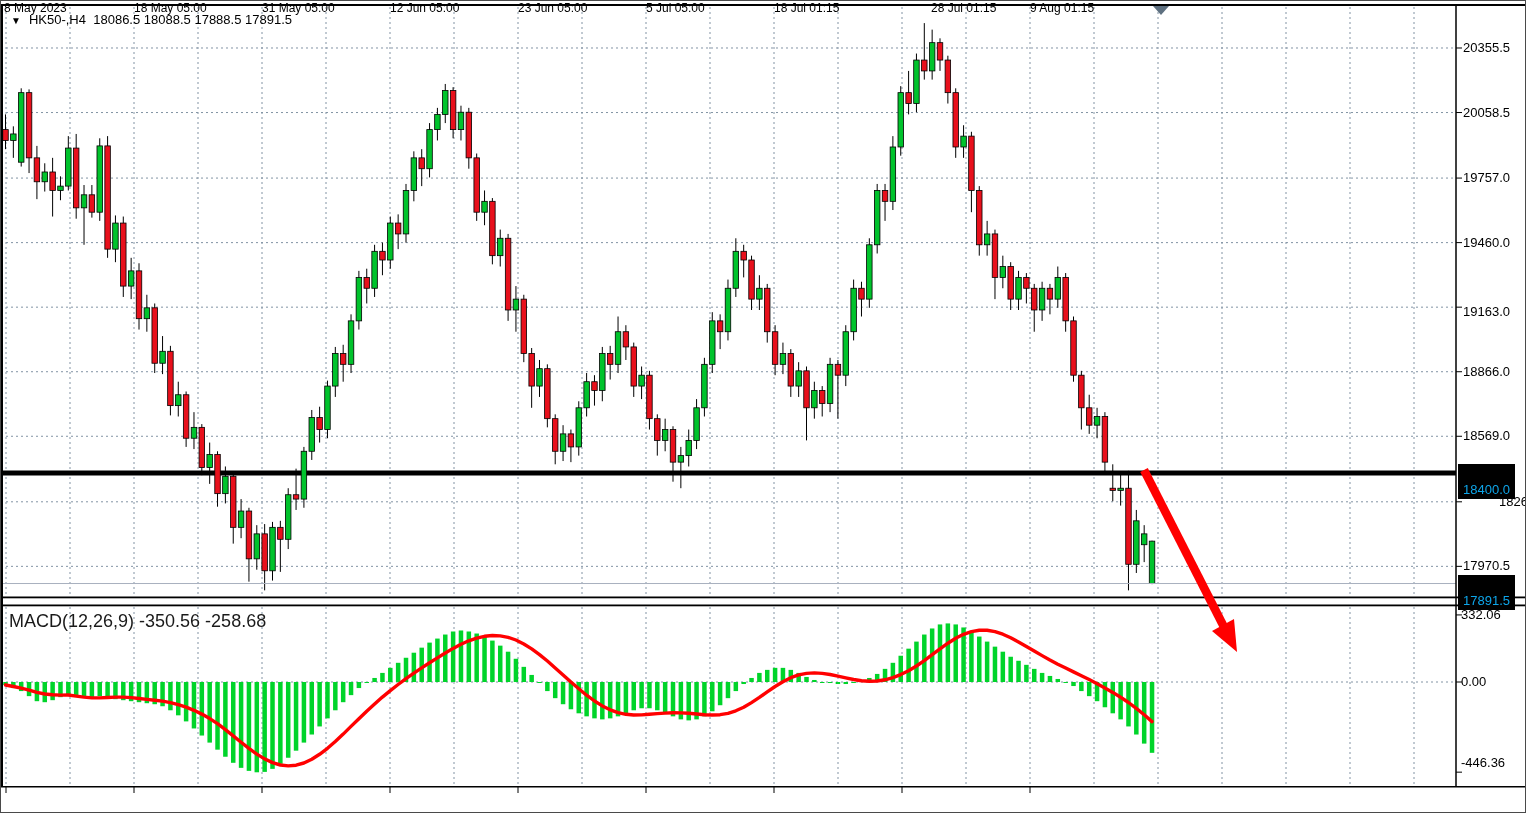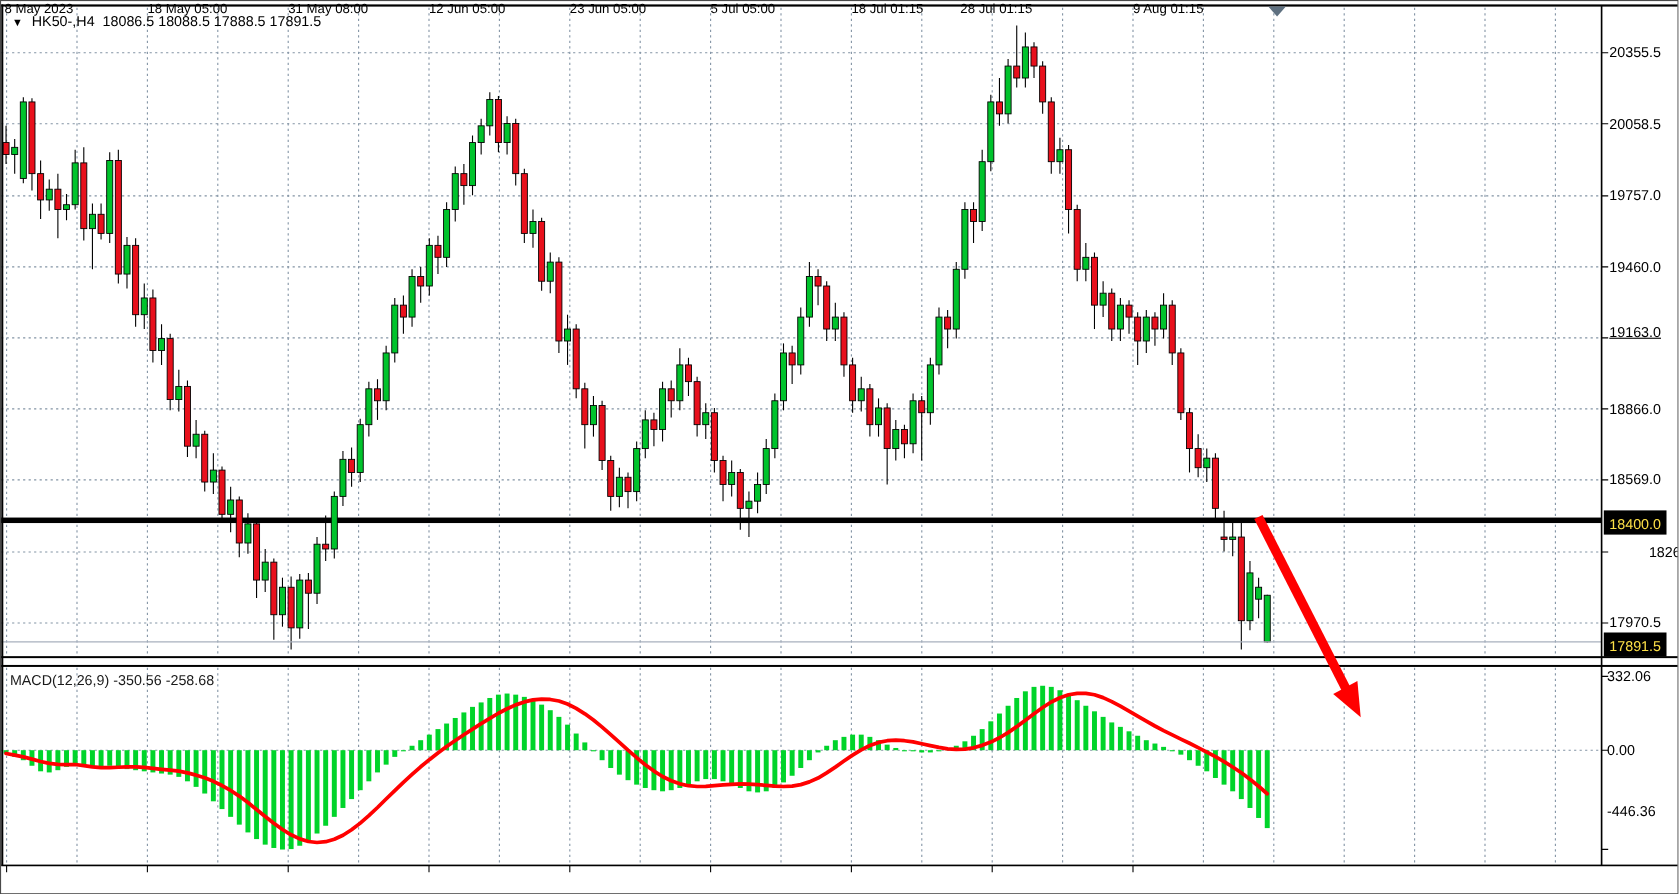--- a/index.html
+++ b/index.html
@@ -2,25 +2,25 @@
 <html><head>
 <meta charset="utf-8">
 <style>
   html,body{margin:0;padding:0;background:#e8e8e8;}
   #screen{position:relative;width:1526px;height:813px;background:#ffffff;
           font-family:"Liberation Sans",sans-serif;overflow:hidden;
           border:1px solid #4a4a4a;box-sizing:border-box;}
   #chart-svg{position:absolute;left:0;top:0;}
   .axis-label{position:absolute;font-size:13px;color:#000;white-space:nowrap;line-height:15px;}
   .time-label{position:absolute;top:791px;font-size:12px;color:#000;white-space:nowrap;}
-  .price-tag{position:absolute;left:1457px;background:#000;color:#fde047;font-size:13px;
-             padding:5px 5px 2px 5px;white-space:nowrap;}
+  .price-tag{position:absolute;left:1457px;background:#000;color:#0ea5e9;font-size:13px;
+             padding:18px 5px 2px 5px;white-space:nowrap;}
   #chart-title{position:absolute;left:10px;top:11px;font-size:13px;color:#000;white-space:nowrap;}
   #chart-title .tri{font-size:10px;margin-right:8px;color:#000;}
-  #macd-label{position:absolute;left:8px;top:610px;font-size:13px;color:#1a1a1a;white-space:nowrap;}
+  #macd-label{position:absolute;left:8px;top:610px;font-size:18px;color:#1a1a1a;white-space:nowrap;}
 </style>
 </head>
 <body>
 
 <div id="screen">
   <svg id="chart-svg" width="1526" height="813">
       <line x1="5" y1="6" x2="5" y2="595" stroke="#8293A4" stroke-width="1" stroke-dasharray="2 3"></line>
       <line x1="5" y1="606" x2="5" y2="785" stroke="#8293A4" stroke-width="1" stroke-dasharray="2 3"></line>
       <line x1="69" y1="6" x2="69" y2="595" stroke="#8293A4" stroke-width="1" stroke-dasharray="2 3"></line>
       <line x1="69" y1="606" x2="69" y2="785" stroke="#8293A4" stroke-width="1" stroke-dasharray="2 3"></line>
@@ -561,31 +561,31 @@
   </div>
 
   <div class="price-tag" style="top:463px;">18400.0</div>
   <div class="price-tag" style="top:574px;">17891.5</div>
 
   <div id="labels-root">
       <div class="axis-label" style="left: 1462px; top: 38.9916px;">20355.5</div>
       <div class="axis-label" style="left: 1462px; top: 103.542px;">20058.5</div>
       <div class="axis-label" style="left: 1462px; top: 169.07px;">19757.0</div>
       <div class="axis-label" style="left: 1462px; top: 233.62px; text-align: center;">19460.0</div>
-      <div class="axis-label" style="left: 1462px; top: 293px; text-decoration: underline;">19163.0</div>
+      <div class="axis-label" style="left: 1462px; top: 303px;">19163.0</div>
       <div class="axis-label" style="left: 1462px; top: 362.72px;">18866.0</div>
       <div class="axis-label" style="left: 1462px; top: 427.27px;">18569.0</div>
       <div class="axis-label" style="left: 1462px; top: 492.798px; margin-left: 36px;">18267.5</div>
       <div class="axis-label" style="left: 1462px; top: 557.348px;">17970.5</div>
       <div class="axis-label" style="left: 1460px; top: 605.924px;">332.06</div>
       <div class="axis-label" style="left: 1460px; top: 673px;">0.00</div>
-      <div class="axis-label" style="left: 1460px; top: 729px; text-align: center;">-446.36</div>
+      <div class="axis-label" style="left: 1460px; top: 754px; text-align: center;">-446.36</div>
       <div class="time-label" style="left: 3px; top: 0px;">8 May 2023</div>
       <div class="time-label" style="left: 133px; top: 0px;">18 May 05:00</div>
-      <div class="time-label" style="left: 261px; top: 0px;">31 May 08:00</div>
+      <div class="time-label" style="left: 261px; top: 0px;">31 May 05:00</div>
       <div class="time-label" style="left: 389px; top: 0px;">12 Jun 05:00</div>
       <div class="time-label" style="left: 517px; top: 0px;">23 Jun 05:00</div>
       <div class="time-label" style="left: 645px; top: 0px;">5 Jul 05:00</div>
       <div class="time-label" style="left: 773px; top: 0px;">18 Jul 01:15</div>
-      <div class="time-label" style="left: 872px; top: 0px; text-align: right;">28 Jul 01:15</div>
+      <div class="time-label" style="left: 930px; top: 0px; text-align: right;">28 Jul 01:15</div>
       <div class="time-label" style="left: 1029px; top: 0px;">9 Aug 01:15</div>
     </div>
 </div>
 
 </body></html>

